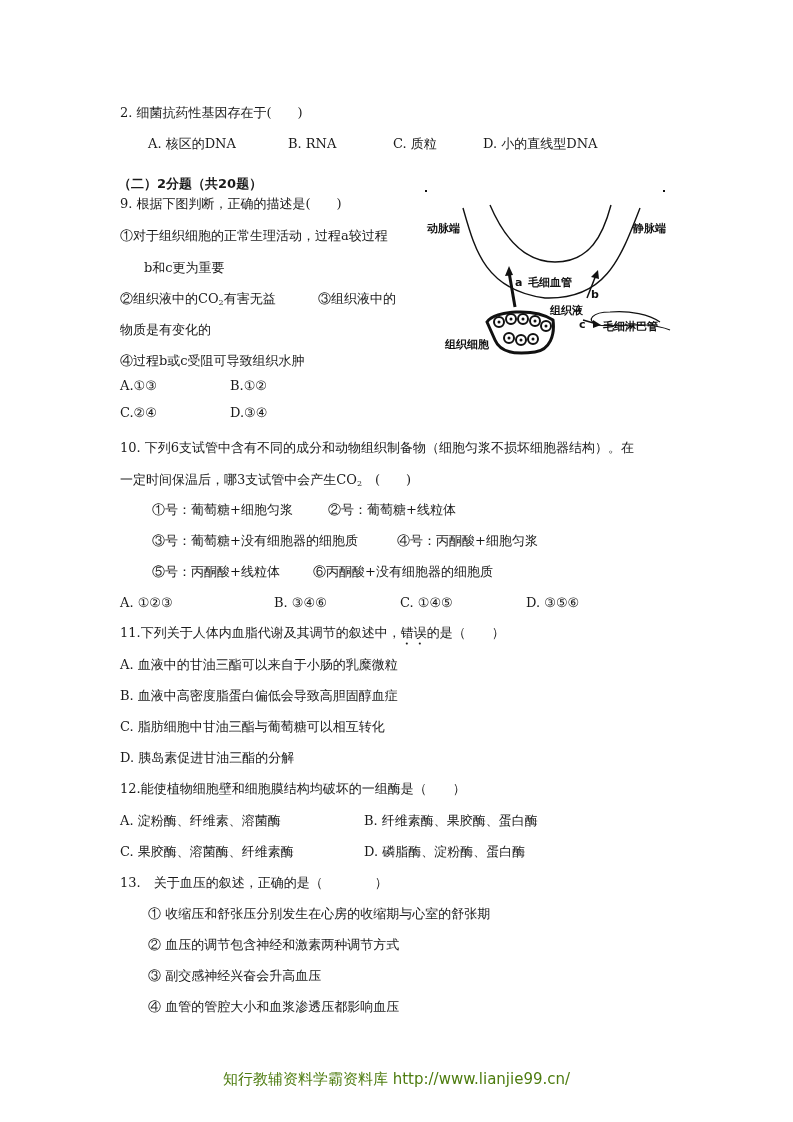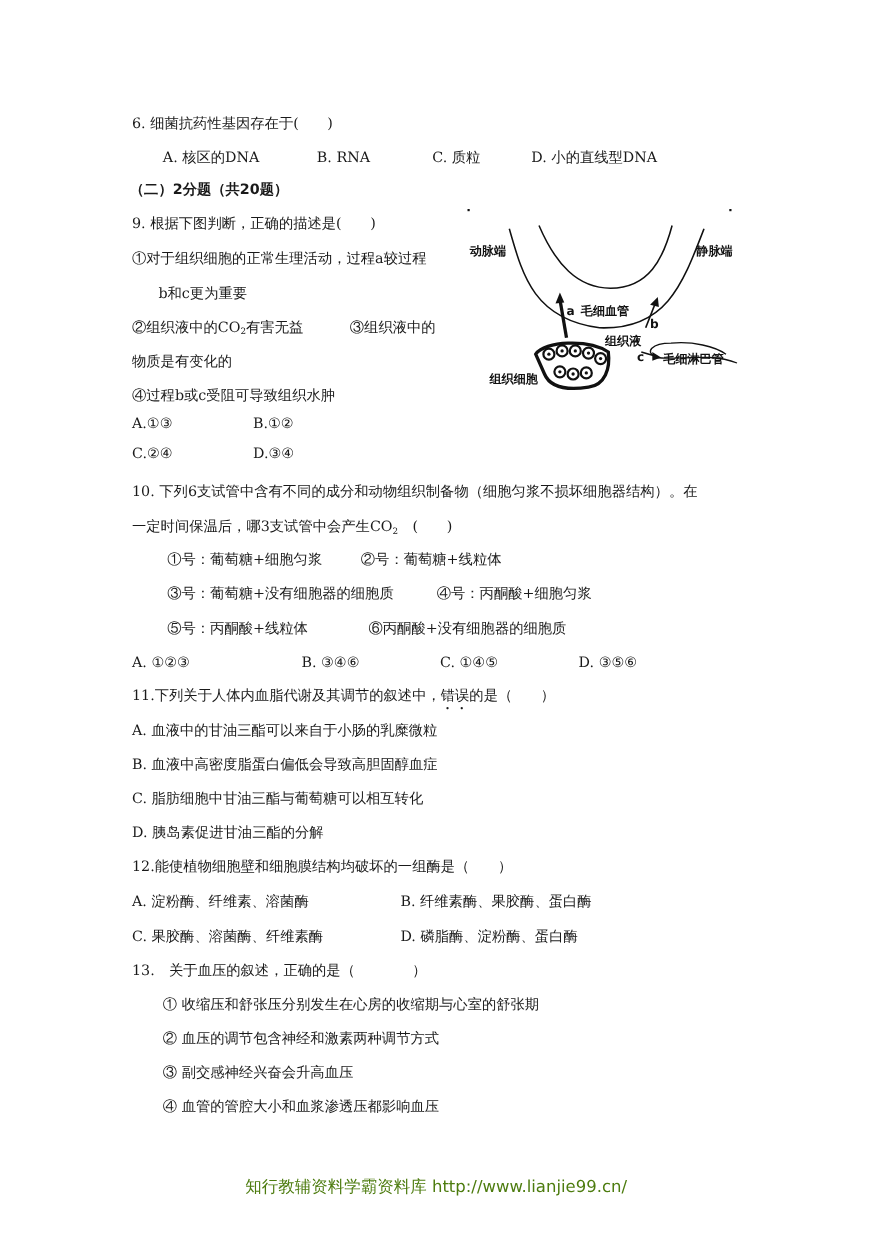--- a/index.html
+++ b/index.html
@@ -17,27 +17,27 @@
     position: absolute; top: 1070px; left: 0; width: 793px; text-align: center;
     font-family: "DejaVu Sans", "Liberation Sans", sans-serif;
     font-size: 15px; color: #4d7c0f;
   }
   .diagram { position: absolute; left: 415px; top: 180px; width: 260px; height: 180px; }
   .diagram text { font-family: "DejaVu Sans", "Liberation Sans", sans-serif; font-size: 11px; fill: #111; font-weight: bold; }
 </style>
 </head>
 <body>
 
-<div class="line" style="left:120px;top:105px;">6. 细菌抗药性基因存在于(　　)</div>
+<div class="line" style="left:120px;top:105px;">2. 细菌抗药性基因存在于(　　)</div>
 <div class="opt" style="left:148px;top:136px;">A. 核区的DNA</div>
 <div class="opt" style="left:288px;top:136px;">B. RNA</div>
 <div class="opt" style="left:372px;top:136px;margin-left:21px;">C. 质粒</div>
 <div class="opt" style="left:483px;top:136px;">D. 小的直线型DNA</div>
 
-<div class="line bold" style="left:118px;top:165px;">（二）2分题（共20题）</div>
+<div class="line bold" style="left:118px;top:176px;">（二）2分题（共20题）</div>
 
 <div class="line" style="left:120px;top:196px;">9. 根据下图判断，正确的描述是(　　)</div>
 <div class="line" style="left:120px;top:228px;">①对于组织细胞的正常生理活动，过程a较过程</div>
 <div class="line" style="left:120px;top:260px;margin-left:24px;">b和c更为重要</div>
 <div class="line" style="left:120px;top:291px;">
   <span>②组织液中的CO</span><sub>2</sub><span>有害无益</span>
 </div>
 <div class="line" style="left:318px;top:291px;">③组织液中的</div>
 <div class="line" style="left:120px;top:322px;">物质是有变化的</div>
 <div class="line" style="left:120px;top:353px;">④过程b或c受阻可导致组织水肿</div>
@@ -101,21 +101,21 @@
 
 <div class="line" style="left:120px;top:440px;">10. 下列6支试管中含有不同的成分和动物组织制备物（细胞匀浆不损坏细胞器结构）。在</div>
 <div class="line" style="left:120px;top:472px;">
   <span>一定时间保温后，哪3支试管中会产生CO</span><sub>2</sub><span>　(　　)</span>
 </div>
 <div class="line" style="left:152px;top:502px;">①号：葡萄糖+细胞匀浆</div>
 <div class="line" style="left:328px;top:502px;">②号：葡萄糖+线粒体</div>
 <div class="line" style="left:152px;top:533px;">③号：葡萄糖+没有细胞器的细胞质</div>
 <div class="line" style="left:397px;top:533px;">④号：丙酮酸+细胞匀浆</div>
 <div class="line" style="left:152px;top:564px;">⑤号：丙酮酸+线粒体</div>
-<div class="line" style="left:313px;top:564px;margin-left:22px;">⑥丙酮酸+没有细胞器的细胞质</div>
+<div class="line" style="left:313px;top:564px;">⑥丙酮酸+没有细胞器的细胞质</div>
 <div class="opt" style="left:120px;top:595px;">A. ①②③</div>
 <div class="opt" style="left:274px;top:595px;">B. ③④⑥</div>
 <div class="opt" style="left:400px;top:595px;">C. ①④⑤</div>
 <div class="opt" style="left:526px;top:595px;">D. ③⑤⑥</div>
 
 <div class="line" style="left:120px;top:625px;">
   <span>11.下列关于人体内血脂代谢及其调节的叙述中，</span><span class="dotted">错误</span><span>的是（　　）</span>
 </div>
 <div class="line" style="left:120px;top:657px;">A.  血液中的甘油三酯可以来自于小肠的乳糜微粒</div>
 <div class="line" style="left:120px;top:688px;">B.  血液中高密度脂蛋白偏低会导致高胆固醇血症</div>

